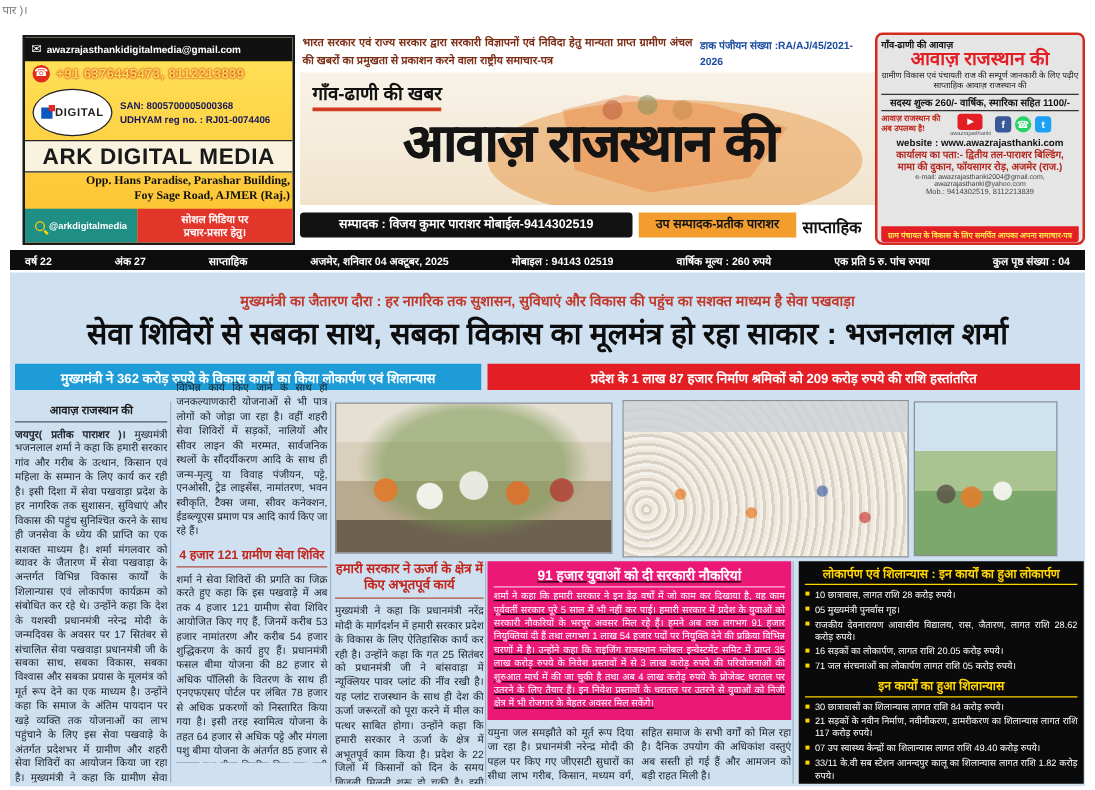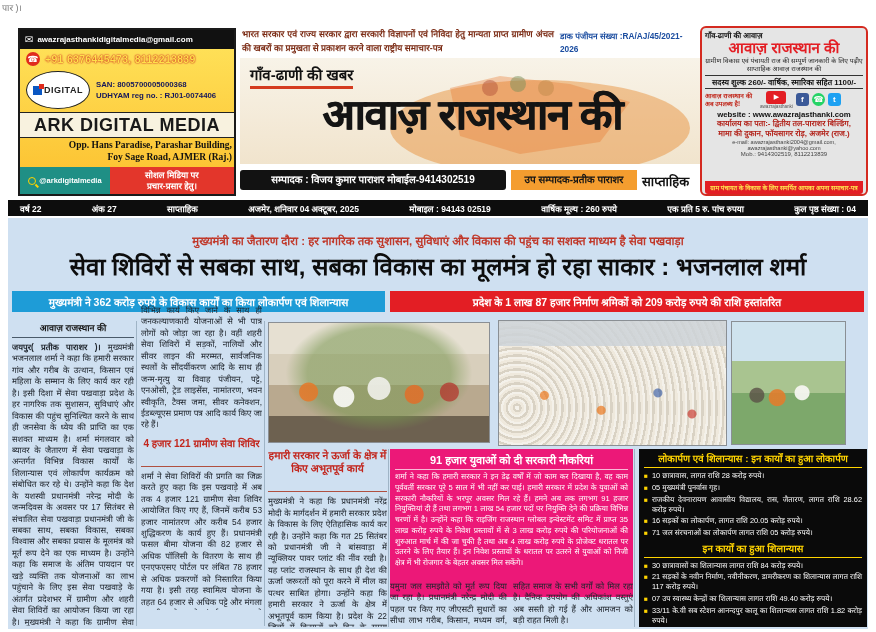--- a/index.html
+++ b/index.html
@@ -82,21 +82,21 @@
   .strip-blue { left:12px; top:291px; width:373px; background:#1e9cd7; }
   .strip-red  { left:390px; top:291px; width:474px; background:#e31e24; }
 
   .col { color:#20262e; }
   .col p { font-size:8.3px; line-height:1.38; text-align:justify; }
   .credit { text-align:center; font-size:9px; font-weight:800; color:#1a1a1a; border-bottom:1px solid #4a5a6a; padding-bottom:3px; margin-bottom:4px; }
   .byline { font-weight:800; }
   .col1 { left:12px;  top:321px; width:122px; height:305px; overflow:hidden; }
   .col2 { left:141px; top:305px; width:121px; height:305px; overflow:hidden; }
   .col-subhead { color:#c2261d; font-weight:800; font-size:10px; text-align:center; margin:5px 0 4px 0;
-                 border-bottom:1px solid #b05040; padding-bottom:16px; }
+                 border-bottom:1px solid #b05040; padding-bottom:3px; }
   .col3 { left:268px; top:449px; width:119px; height:178px; overflow:hidden; }
   .col3 .col-subhead { font-size:10.5px; line-height:1.25; margin-top:0; }
 
   .vrule { width:1px; background:#9fb4c6; }
   .vr1 { left:136px; top:321px; height:305px; }
   .vr2 { left:264px; top:321px; height:305px; }
   .vr3 { left:388px; top:449px; height:178px; }
   .vr4 { left:634px; top:449px; height:178px; }
 
   
@@ -122,21 +122,21 @@
       radial-gradient(circle at 85% 75%, rgba(200,50,40,.65) 0 4px, transparent 5px),
       linear-gradient(180deg, rgba(205,211,216,.85) 0 20%, transparent 20%); }
   .photo-field { left:731px; top:321px; width:115px; height:124px;
     background:
       radial-gradient(circle at 40% 62%, rgba(225,125,45,.9) 0 8px, transparent 9px),
       radial-gradient(circle at 62% 58%, rgba(245,245,240,.95) 0 7px, transparent 8px),
       radial-gradient(circle at 22% 60%, rgba(90,80,70,.8) 0 7px, transparent 8px),
       linear-gradient(180deg,#cfe3ee 0 32%, #a9c490 32% 58%, #7da86b 58% 100%); }
 
   
-  .pink-box { left:390px; top:449px; width:243px; height:148px; background:#ec1878; padding:3px 5px; overflow:hidden; }
+  .pink-box { left:390px; top:449px; width:243px; height:127px; background:#ec1878; padding:3px 5px; overflow:hidden;text-decoration:underline; }
   .pink-box h3 { color:#fff; font-size:11px; font-weight:900; text-align:center; margin-bottom:2px;
                  border-bottom:1px solid rgba(255,255,255,.7); padding-bottom:2px; white-space:nowrap; overflow:hidden; }
   .pink-box p { color:#fff; font-size:7.6px; line-height:1.42; text-align:justify; }
 
   .below-pink-1 { left:390px; top:581px; width:117px; height:46px; overflow:hidden; }
   .below-pink-2 { left:513px; top:581px; width:120px; height:46px; overflow:hidden; }
   .below-pink-1 p, .below-pink-2 p { font-size:8.3px; line-height:1.38; text-align:justify; color:#20262e; }
 
   
   .black-box { left:639px; top:449px; width:228px; height:178px; background:#0a0a0a; padding:3px 5px; overflow:hidden; }

